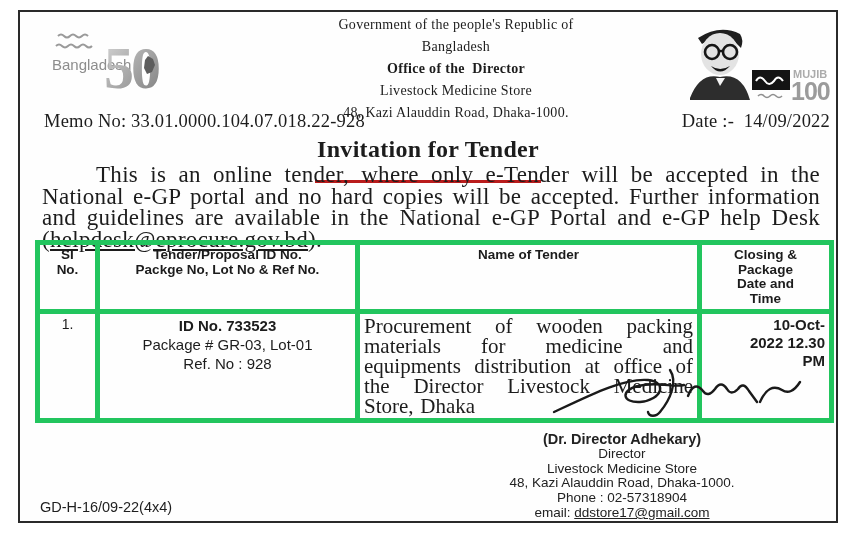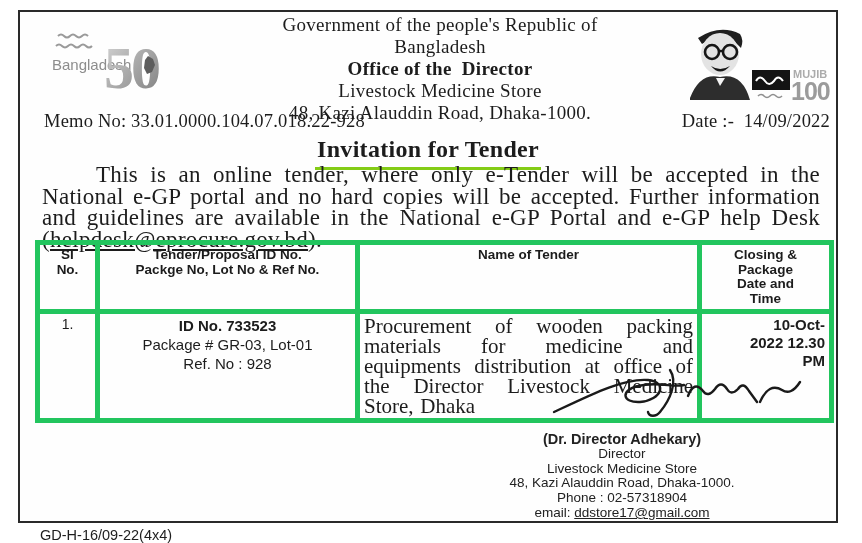--- a/index.html
+++ b/index.html
@@ -6,32 +6,32 @@
   html,body { margin:0; padding:0; background:#ffffff; }
   .page { position:relative; width:862px; height:543px; background:#ffffff;
           font-family:"Liberation Serif", serif; color:#1c1c1c; overflow:hidden; }
   .doc { position:absolute; left:18px; top:10px; width:820px; height:513px;
          border:2px solid #2a2a2a; background:#fefefe; }
   .abs { position:absolute; }
 
   
   .left-logo { left:28px; top:12px; width:126px; height:80px; }
   .right-logo { left:658px; top:8px; width:152px; height:90px;text-align:center; }
-  .center-head { left:148px; top:2px; width:544px; text-align:center;
-                 font-size:19px; line-height:22px; letter-spacing:.3px; }
+  .center-head { left:164px; top:2px; width:544px; text-align:center;
+                 font-size:14px; line-height:22px; letter-spacing:.3px; }
   .center-head div { white-space:pre; }
   .center-head .b { font-weight:bold; }
 
   .memo-row { left:24px; top:99px; width:786px; display:flex;
               justify-content:space-between; font-size:18.5px; letter-spacing:.2px; }
   .memo-row .ws { white-space:pre; }
 
   .title-wrap { left:0; top:124px; width:100%; text-align:center; }
   .title { display:inline-block; font-size:24px; font-weight:bold;
-           border-bottom:3px solid #84cc16; padding:0 2px 4px; letter-spacing:.3px; }
+           border-bottom:3px solid #b91c1c; padding:0 2px 17px; letter-spacing:.3px; }
 
   .intro { left:22px; top:152px; width:778px; margin:0; font-size:23px;
            line-height:21.5px; text-align:justify; text-indent:54px;
            letter-spacing:.3px; word-spacing:2px; }
   .email-link { text-decoration:underline; color:inherit; }
 
   
   table.tender { position:absolute; left:15px; top:228px; width:794px;
                  border-collapse:collapse; table-layout:fixed; }
   .tender th, .tender td { border:5px solid #22c55e; vertical-align:top; }
@@ -48,21 +48,21 @@
                 line-height:18px; font-weight:bold; text-align:right; }
   .hline, .cline { display:block; }
 
   
   .sig-scribble { left:528px; top:352px; width:262px; height:62px; }
   .sig-block { left:392px; top:420px; width:420px; text-align:center;
                font-family:"Liberation Sans", sans-serif; font-size:13.5px;
                line-height:14.8px; color:#222; }
   .sig-block .name { font-size:14.5px; font-weight:bold; }
 
-  .footer-ref { left:20px; top:515px; font-family:"Liberation Sans", sans-serif;
+  .footer-ref { left:20px; top:487px; font-family:"Liberation Sans", sans-serif;
                 font-size:14.5px; color:#1e1e1e; }
 </style>
 </head>
 <body>
 
 <div class="page">
   <div class="doc">
 
     <div class="abs left-logo">
       <svg width="126" height="80" viewBox="0 0 126 80">

